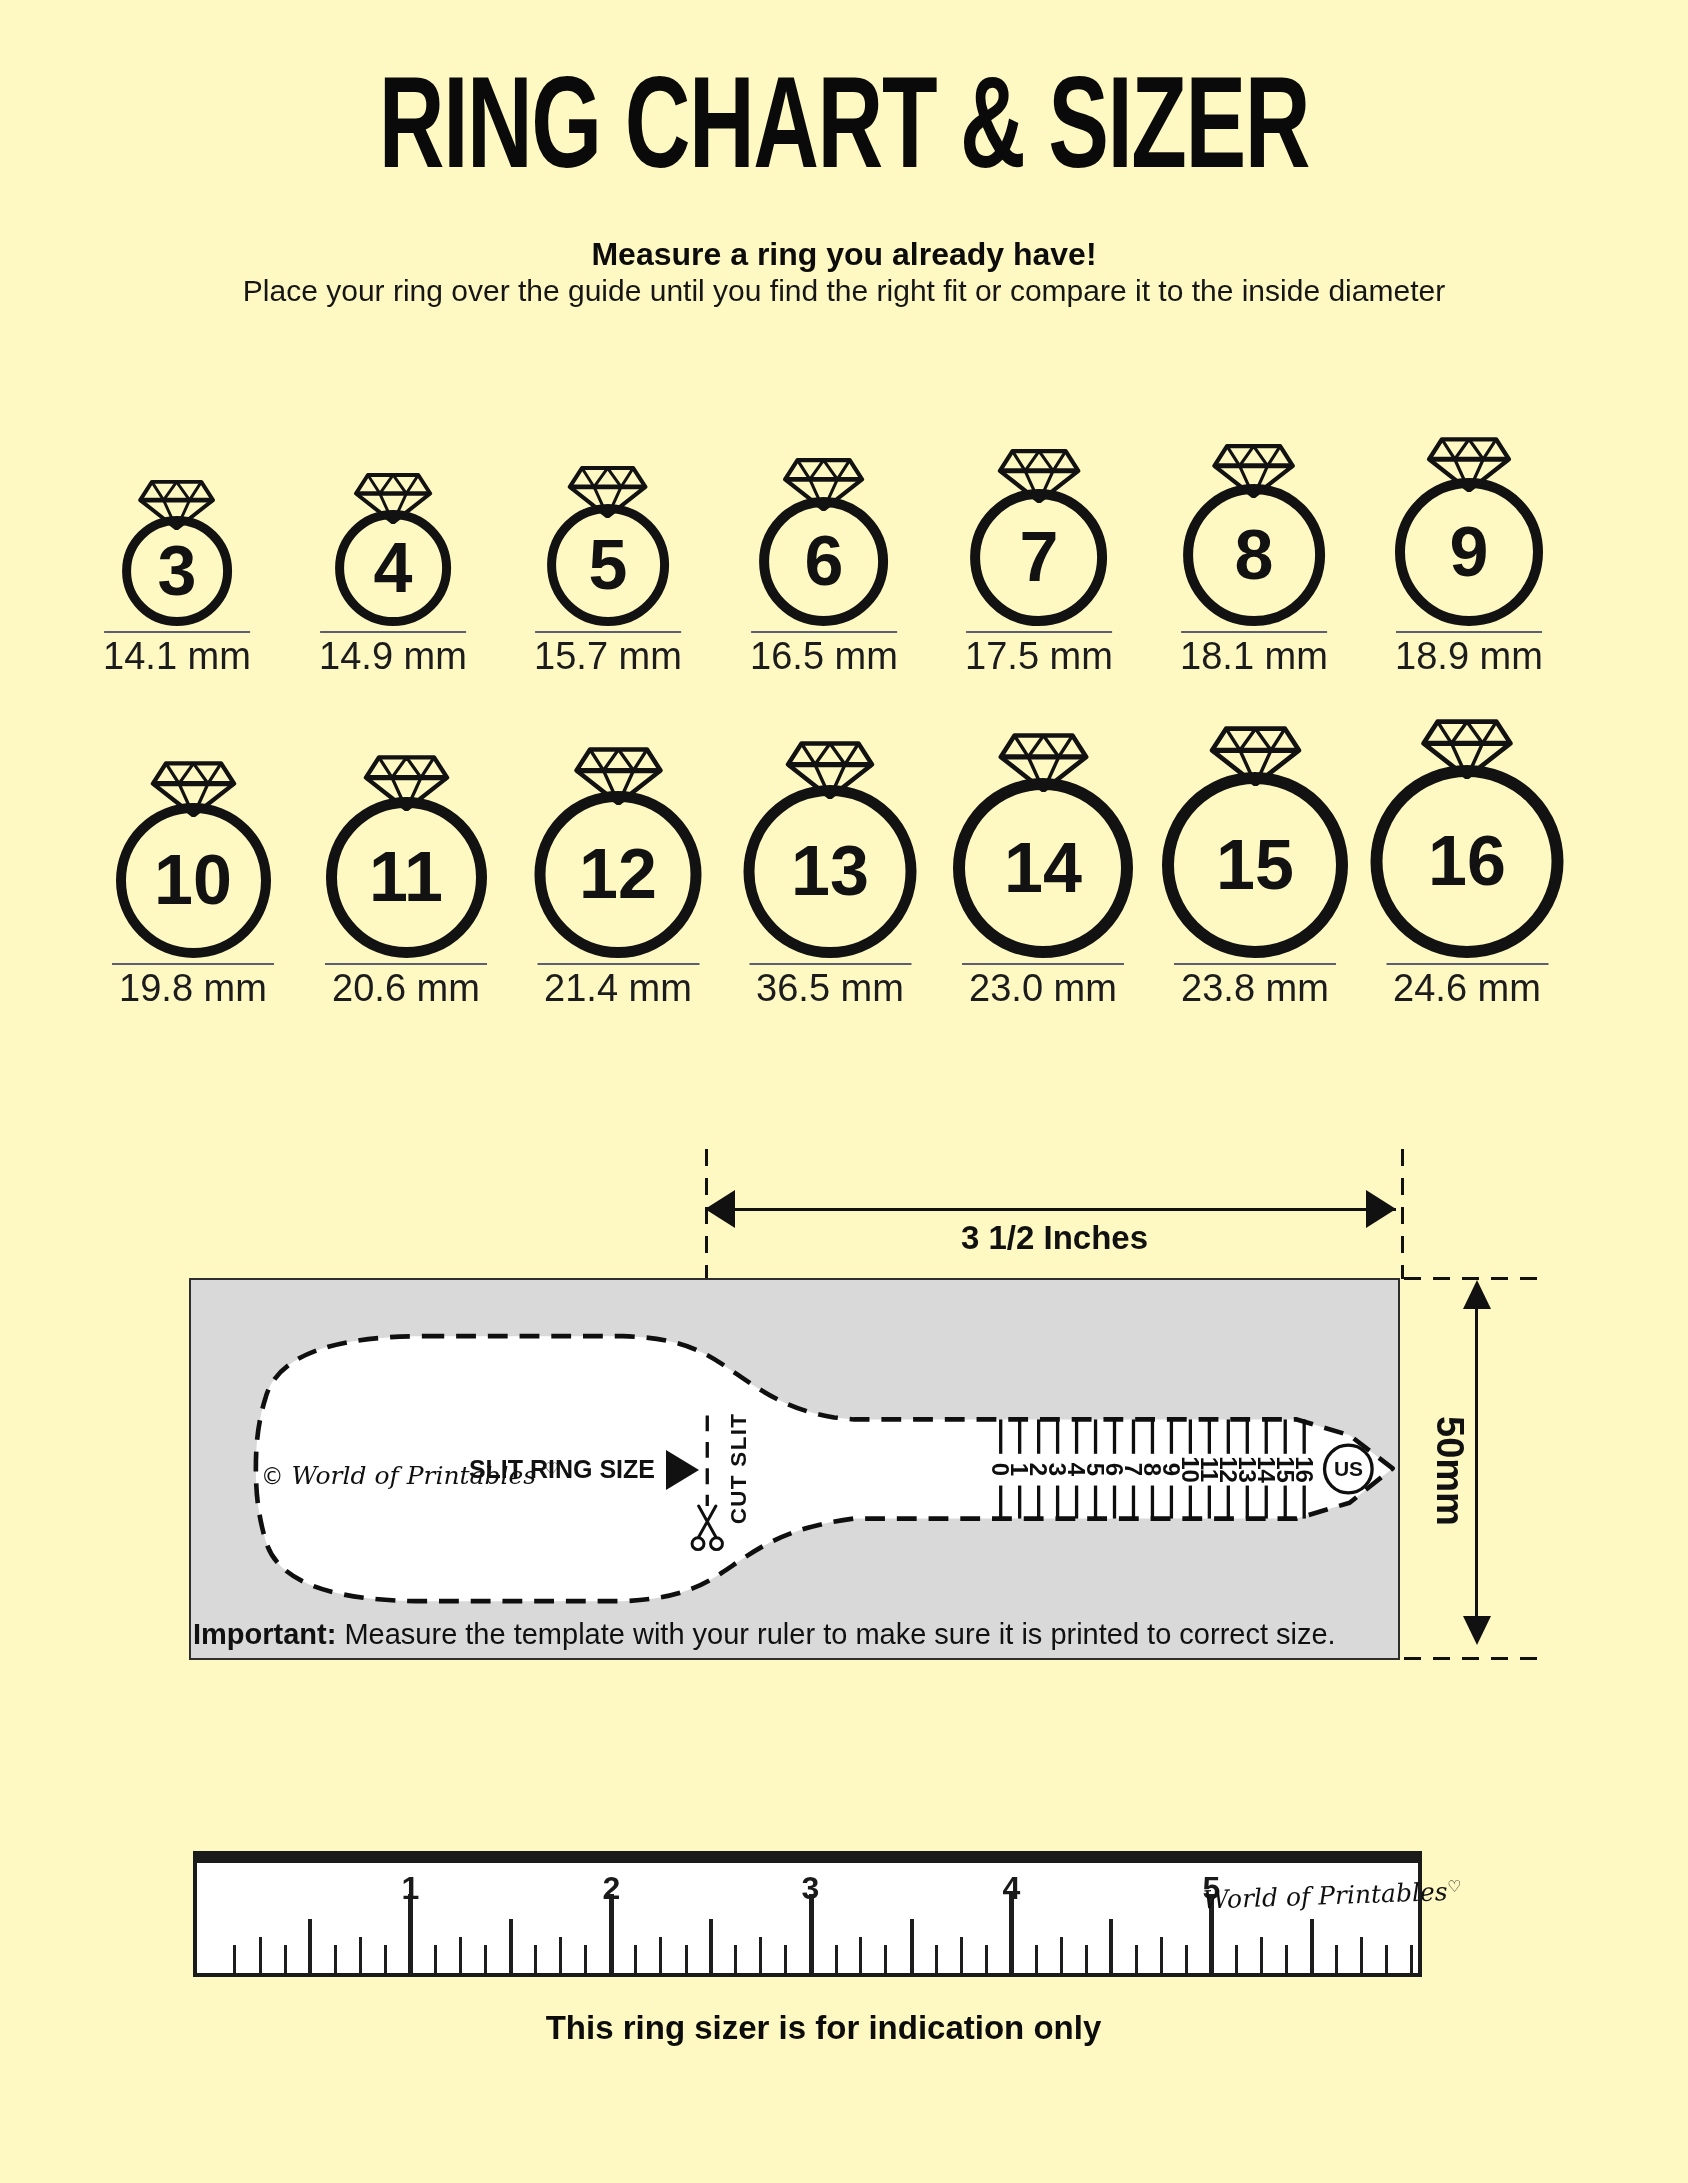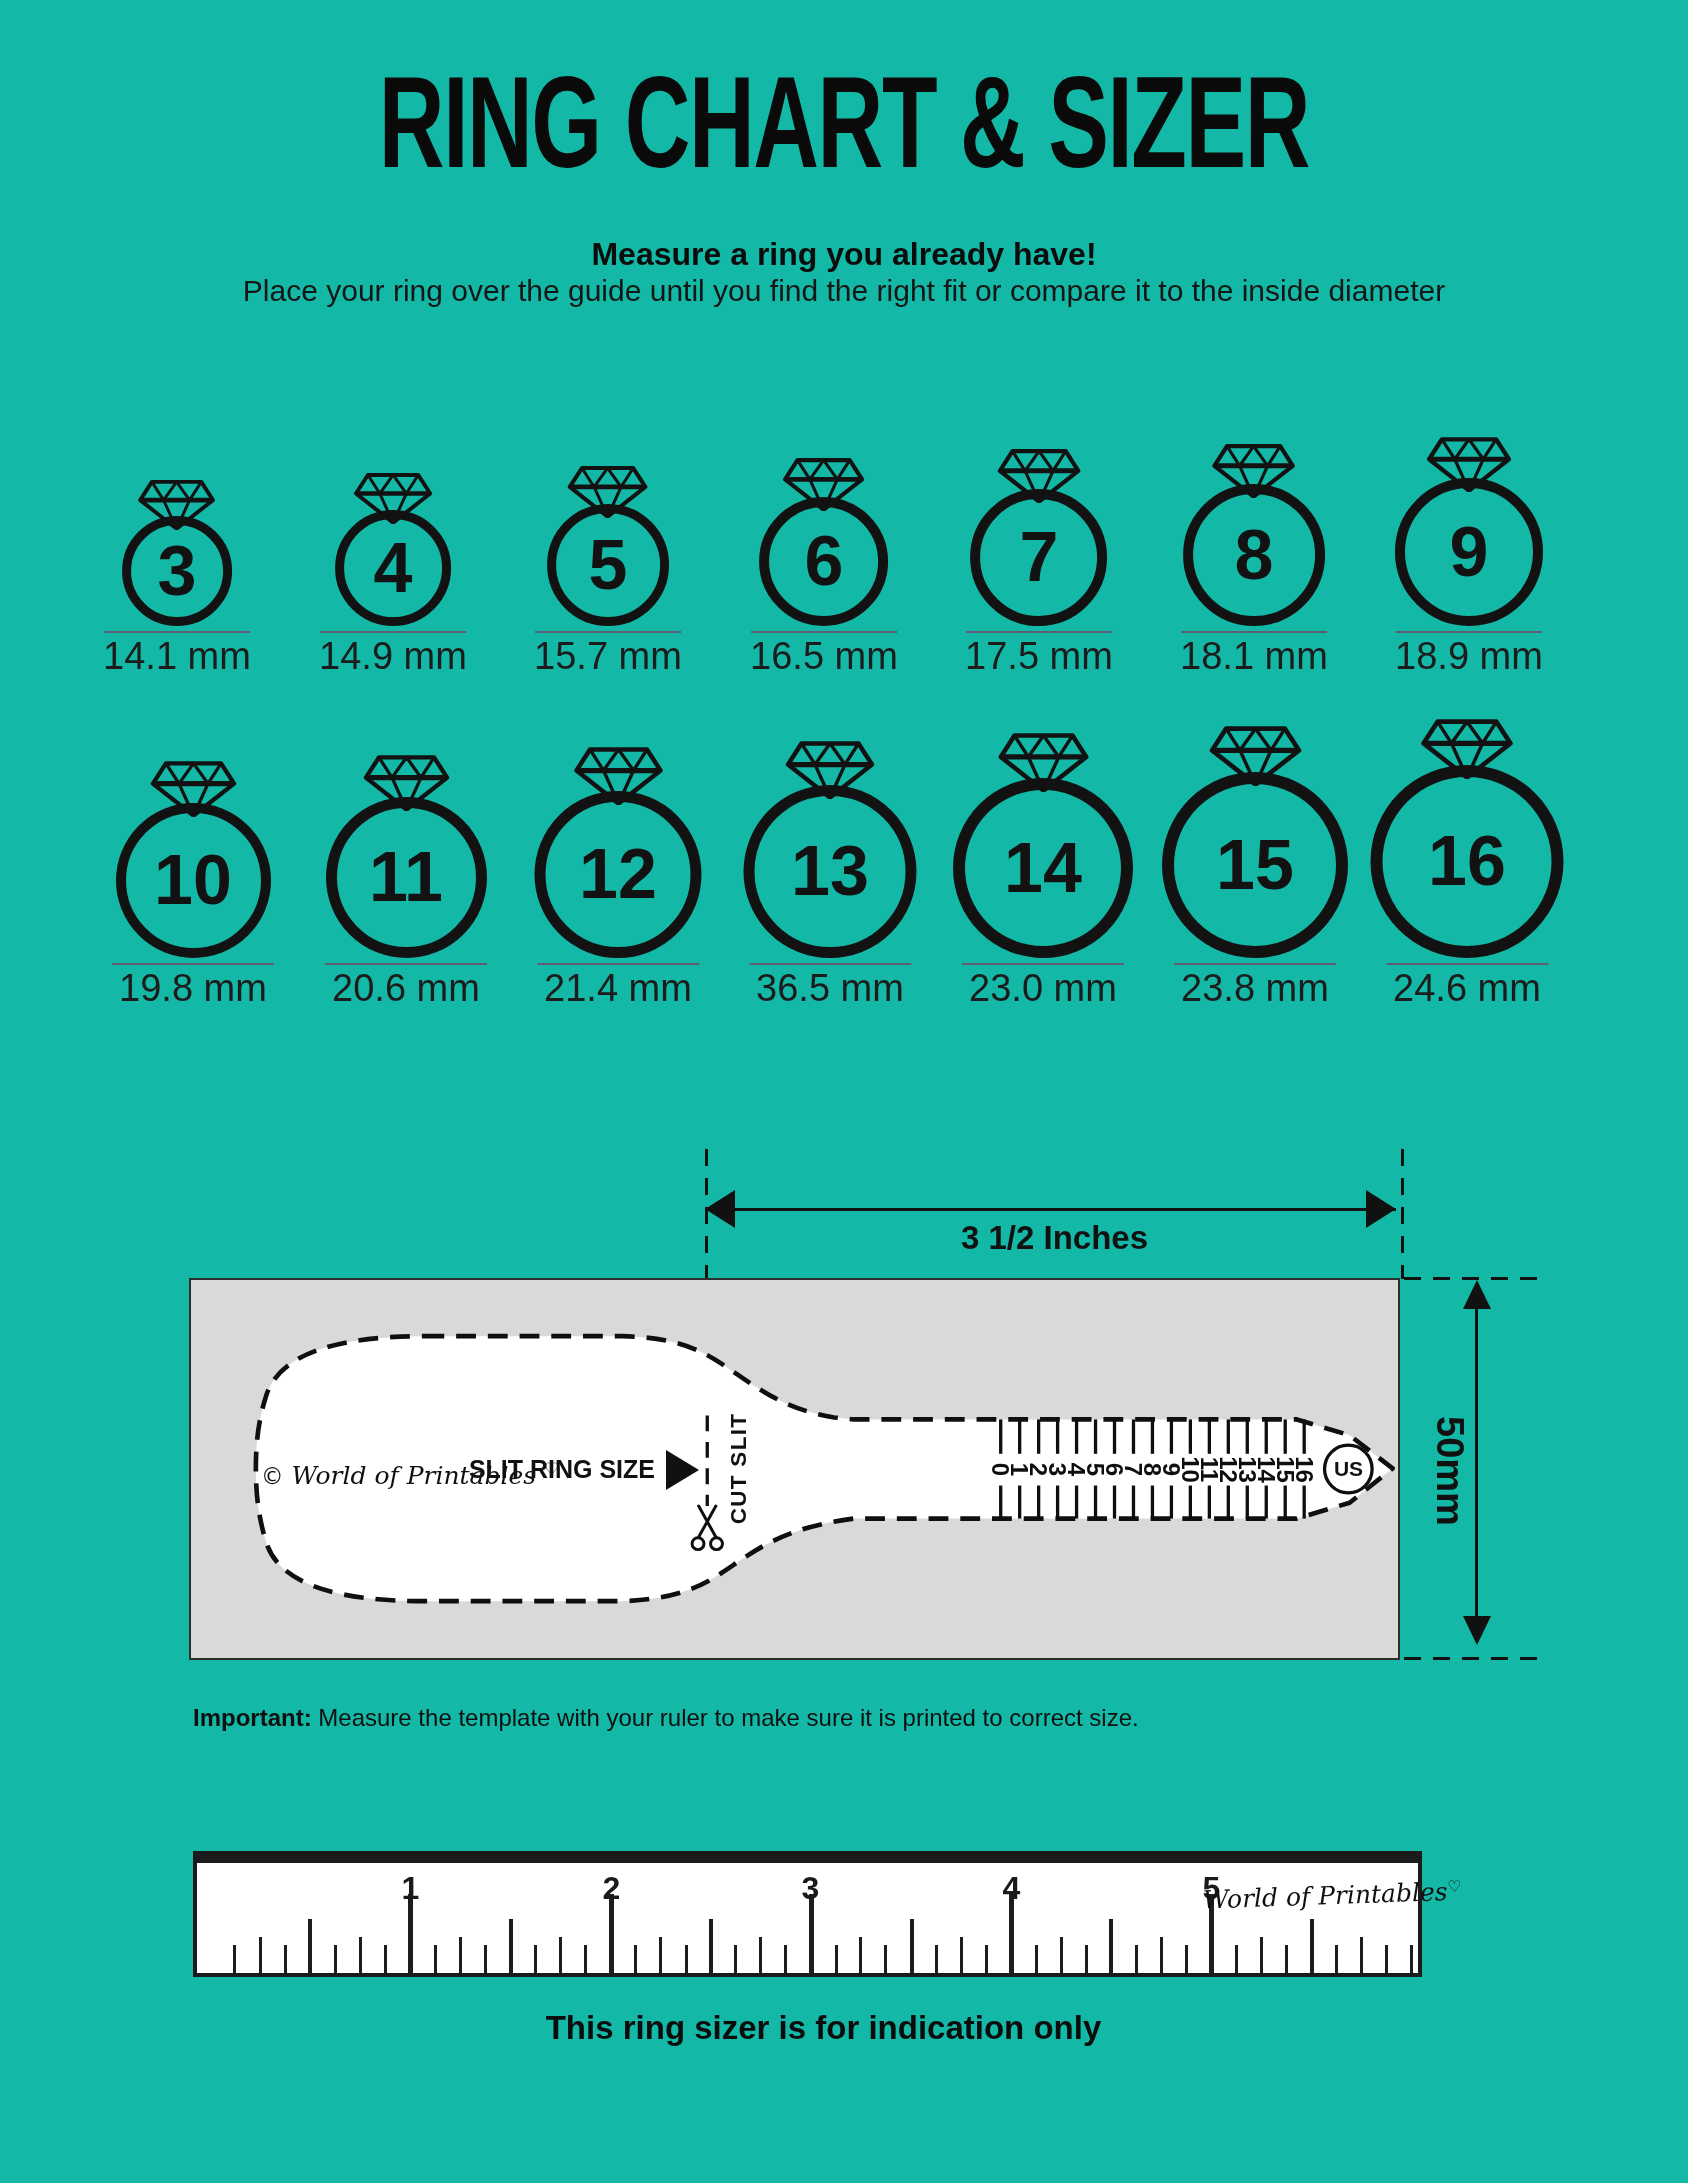--- a/index.html
+++ b/index.html
@@ -1,16 +1,16 @@
 <!DOCTYPE html>
 <html style="font-size:10.6px"><head>
 <meta charset="utf-8">
 <style>
   html,body{margin:0;padding:0;background:#ffffff;}
-  #page{position:relative;width:1688px;height:2183px;background:#14b8a6;overflow:hidden;
+  #page{position:relative;width:1688px;height:2183px;background:#fef9c3;overflow:hidden;
         font-family:"Liberation Sans","DejaVu Sans",sans-serif;color:#111;}
   .abs{position:absolute;}
 
   
   #title{position:absolute;left:0;top:56px;width:1688px;margin:0;text-align:center;
          font-size:130px;line-height:132px;font-weight:700;letter-spacing:-2px;
          transform:scaleX(0.70);transform-origin:50% 50%;color:#0a0a0a;white-space:nowrap;}
   #intro-head{position:absolute;left:0;top:236px;width:1688px;text-align:center;
          font-size:32px;font-weight:700;color:#0c0c0c;}
   #intro-sub{position:absolute;left:0;top:274px;width:1688px;text-align:center;
@@ -51,21 +51,21 @@
         font-size:21px;font-weight:700;}
   .scale-num{position:absolute;width:40px;height:25px;line-height:25px;text-align:center;
         transform:rotate(90deg);font-size:24px;font-weight:700;color:#0e0e0e;}
 
   
   #mm50-label{left:1397px;top:1449px;width:106px;height:40px;line-height:40px;text-align:center;
         transform:rotate(90deg);font-size:38px;font-weight:700;white-space:nowrap;}
   #vline50{left:1475px;top:1301px;width:3.3px;height:323px;background:#111;}
 
   
-  #important{left:193px;top:1702px;width:1389px;font-size:24px;line-height:32px;color:#101010;}
+  #important{left:193px;top:1618px;width:1389px;font-size:29px;line-height:32px;color:#101010;}
   #important b{font-weight:700;}
 
   
   #ruler{left:193px;top:1851px;width:1229px;height:126px;box-sizing:border-box;background:#fff;
          border:4px solid #1b1b1b;border-top-width:12px;}
   .rtick{position:absolute;bottom:0;background:#1d1d1d;}
   .rnum{position:absolute;top:6.6px;width:53px;text-align:center;font-size:32px;font-weight:600;color:#1a1a1a;}
   #ruler-brand{position:absolute;left:1006px;top:18.5px;width:205px;text-align:center;
         font-family:"DejaVu Serif","Liberation Serif",serif;font-style:italic;font-size:25px;
         transform:rotate(-2deg);white-space:nowrap;color:#101010;}

